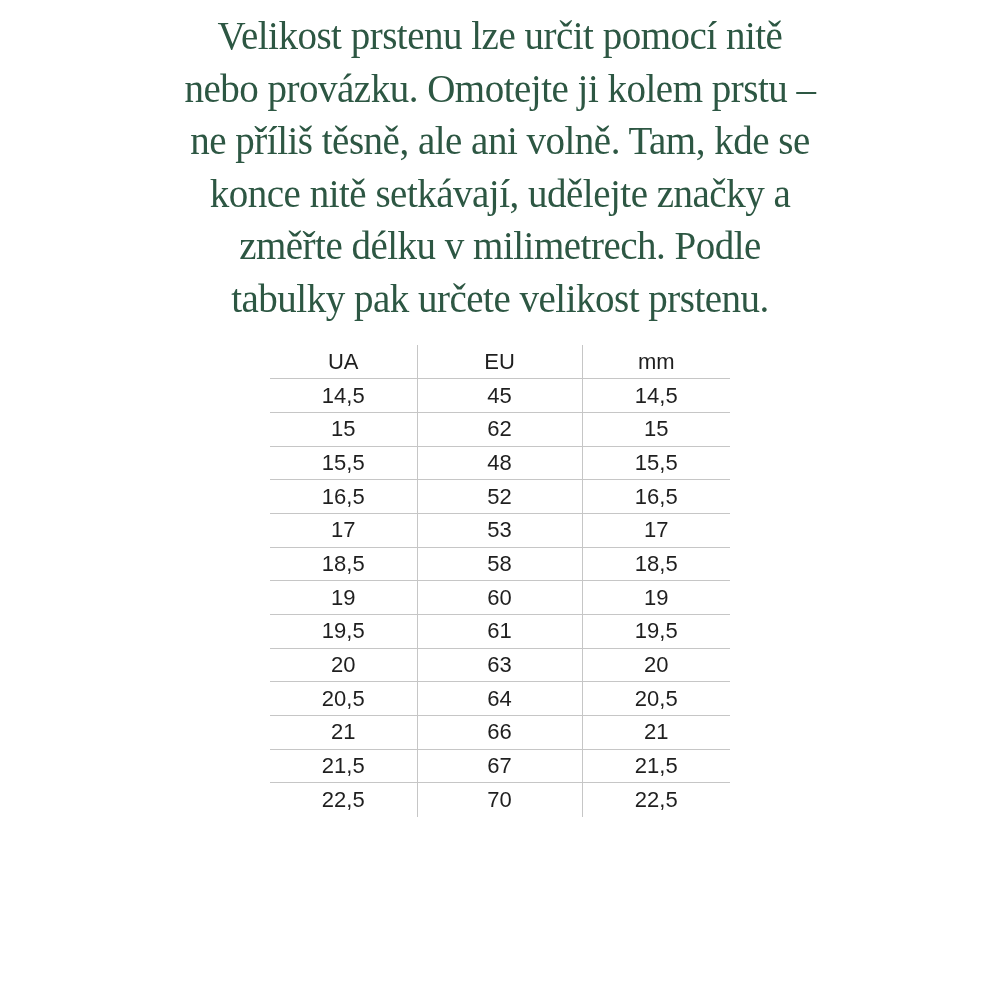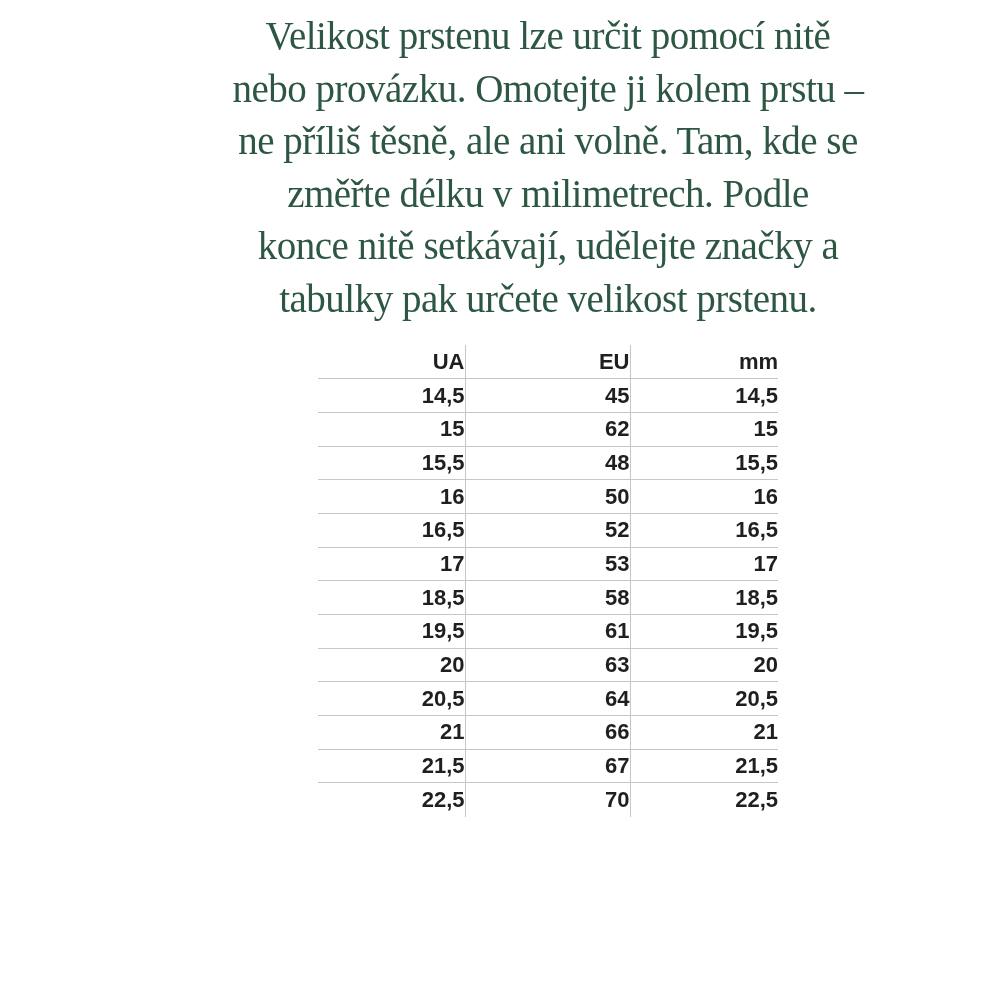--- a/index.html
+++ b/index.html
@@ -15,21 +15,20 @@
     width: 1000px;
     height: 1000px;
     background: var(--page-bg);
     font-family: "Liberation Sans", sans-serif;
     overflow: hidden;
   }
   .page {
     position: relative;
     width: 872px;
     height: 1000px;
-    margin-left: 48px;
   }
   .intro {
     position: absolute;
     top: 10px;
     left: 0;
     width: 1000px;
     text-align: center;
     font-family: "Liberation Serif", serif;
     font-size: 39px;
     line-height: 52.5px;
@@ -45,45 +44,45 @@
     border-collapse: collapse;
     table-layout: fixed;
     font-family: "Liberation Sans", sans-serif;
     font-size: 22px;
     color: var(--table-text-color);
   }
   table.size-table th,
   table.size-table td {
     height: 33.7px;
     padding: 0;
-    text-align: right;
+    text-align: center;
     vertical-align: middle;
-    font-weight: 700;
+    font-weight: 400;
     border-right: 1px solid var(--line-color);
     border-bottom: 1px solid var(--line-color);
   }
   table.size-table th:last-child,
   table.size-table td:last-child {
     border-right: none;
   }
   table.size-table tbody tr:last-child td {
     border-bottom: none;
   }
 </style>
 </head>
 <body>
 
 <div class="page">
 
   <div class="intro" id="intro">
       <div class="intro-line">Velikost prstenu lze určit pomocí nitě</div>
       <div class="intro-line">nebo provázku. Omotejte ji kolem prstu –</div>
       <div class="intro-line">ne příliš těsně, ale ani volně. Tam, kde se</div>
+      <div class="intro-line">konce nitě setkávají, udělejte značky a</div>
       <div class="intro-line">změřte délku v milimetrech. Podle</div>
-      <div class="intro-line">konce nitě setkávají, udělejte značky a</div>
       <div class="intro-line">tabulky pak určete velikost prstenu.</div>
     </div>
 
   <table class="size-table">
     <colgroup>
       <col style="width:147px">
       <col style="width:165px">
       <col style="width:148px">
     </colgroup>
     <thead>
@@ -103,38 +102,38 @@
           <td>15</td>
           <td>62</td>
           <td>15</td>
         </tr>
         <tr>
           <td>15,5</td>
           <td>48</td>
           <td>15,5</td>
         </tr>
         <tr>
-          <td>16</td>
-          <td>50</td>
-          <td>16</td>
-        </tr>
-        <tr>
           <td>16,5</td>
           <td>52</td>
           <td>16,5</td>
         </tr>
         <tr>
           <td>17</td>
           <td>53</td>
           <td>17</td>
         </tr>
         <tr>
           <td>18,5</td>
           <td>58</td>
           <td>18,5</td>
+        </tr>
+        <tr>
+          <td>19</td>
+          <td>60</td>
+          <td>19</td>
         </tr>
         <tr>
           <td>19,5</td>
           <td>61</td>
           <td>19,5</td>
         </tr>
         <tr>
           <td>20</td>
           <td>63</td>
           <td>20</td>

